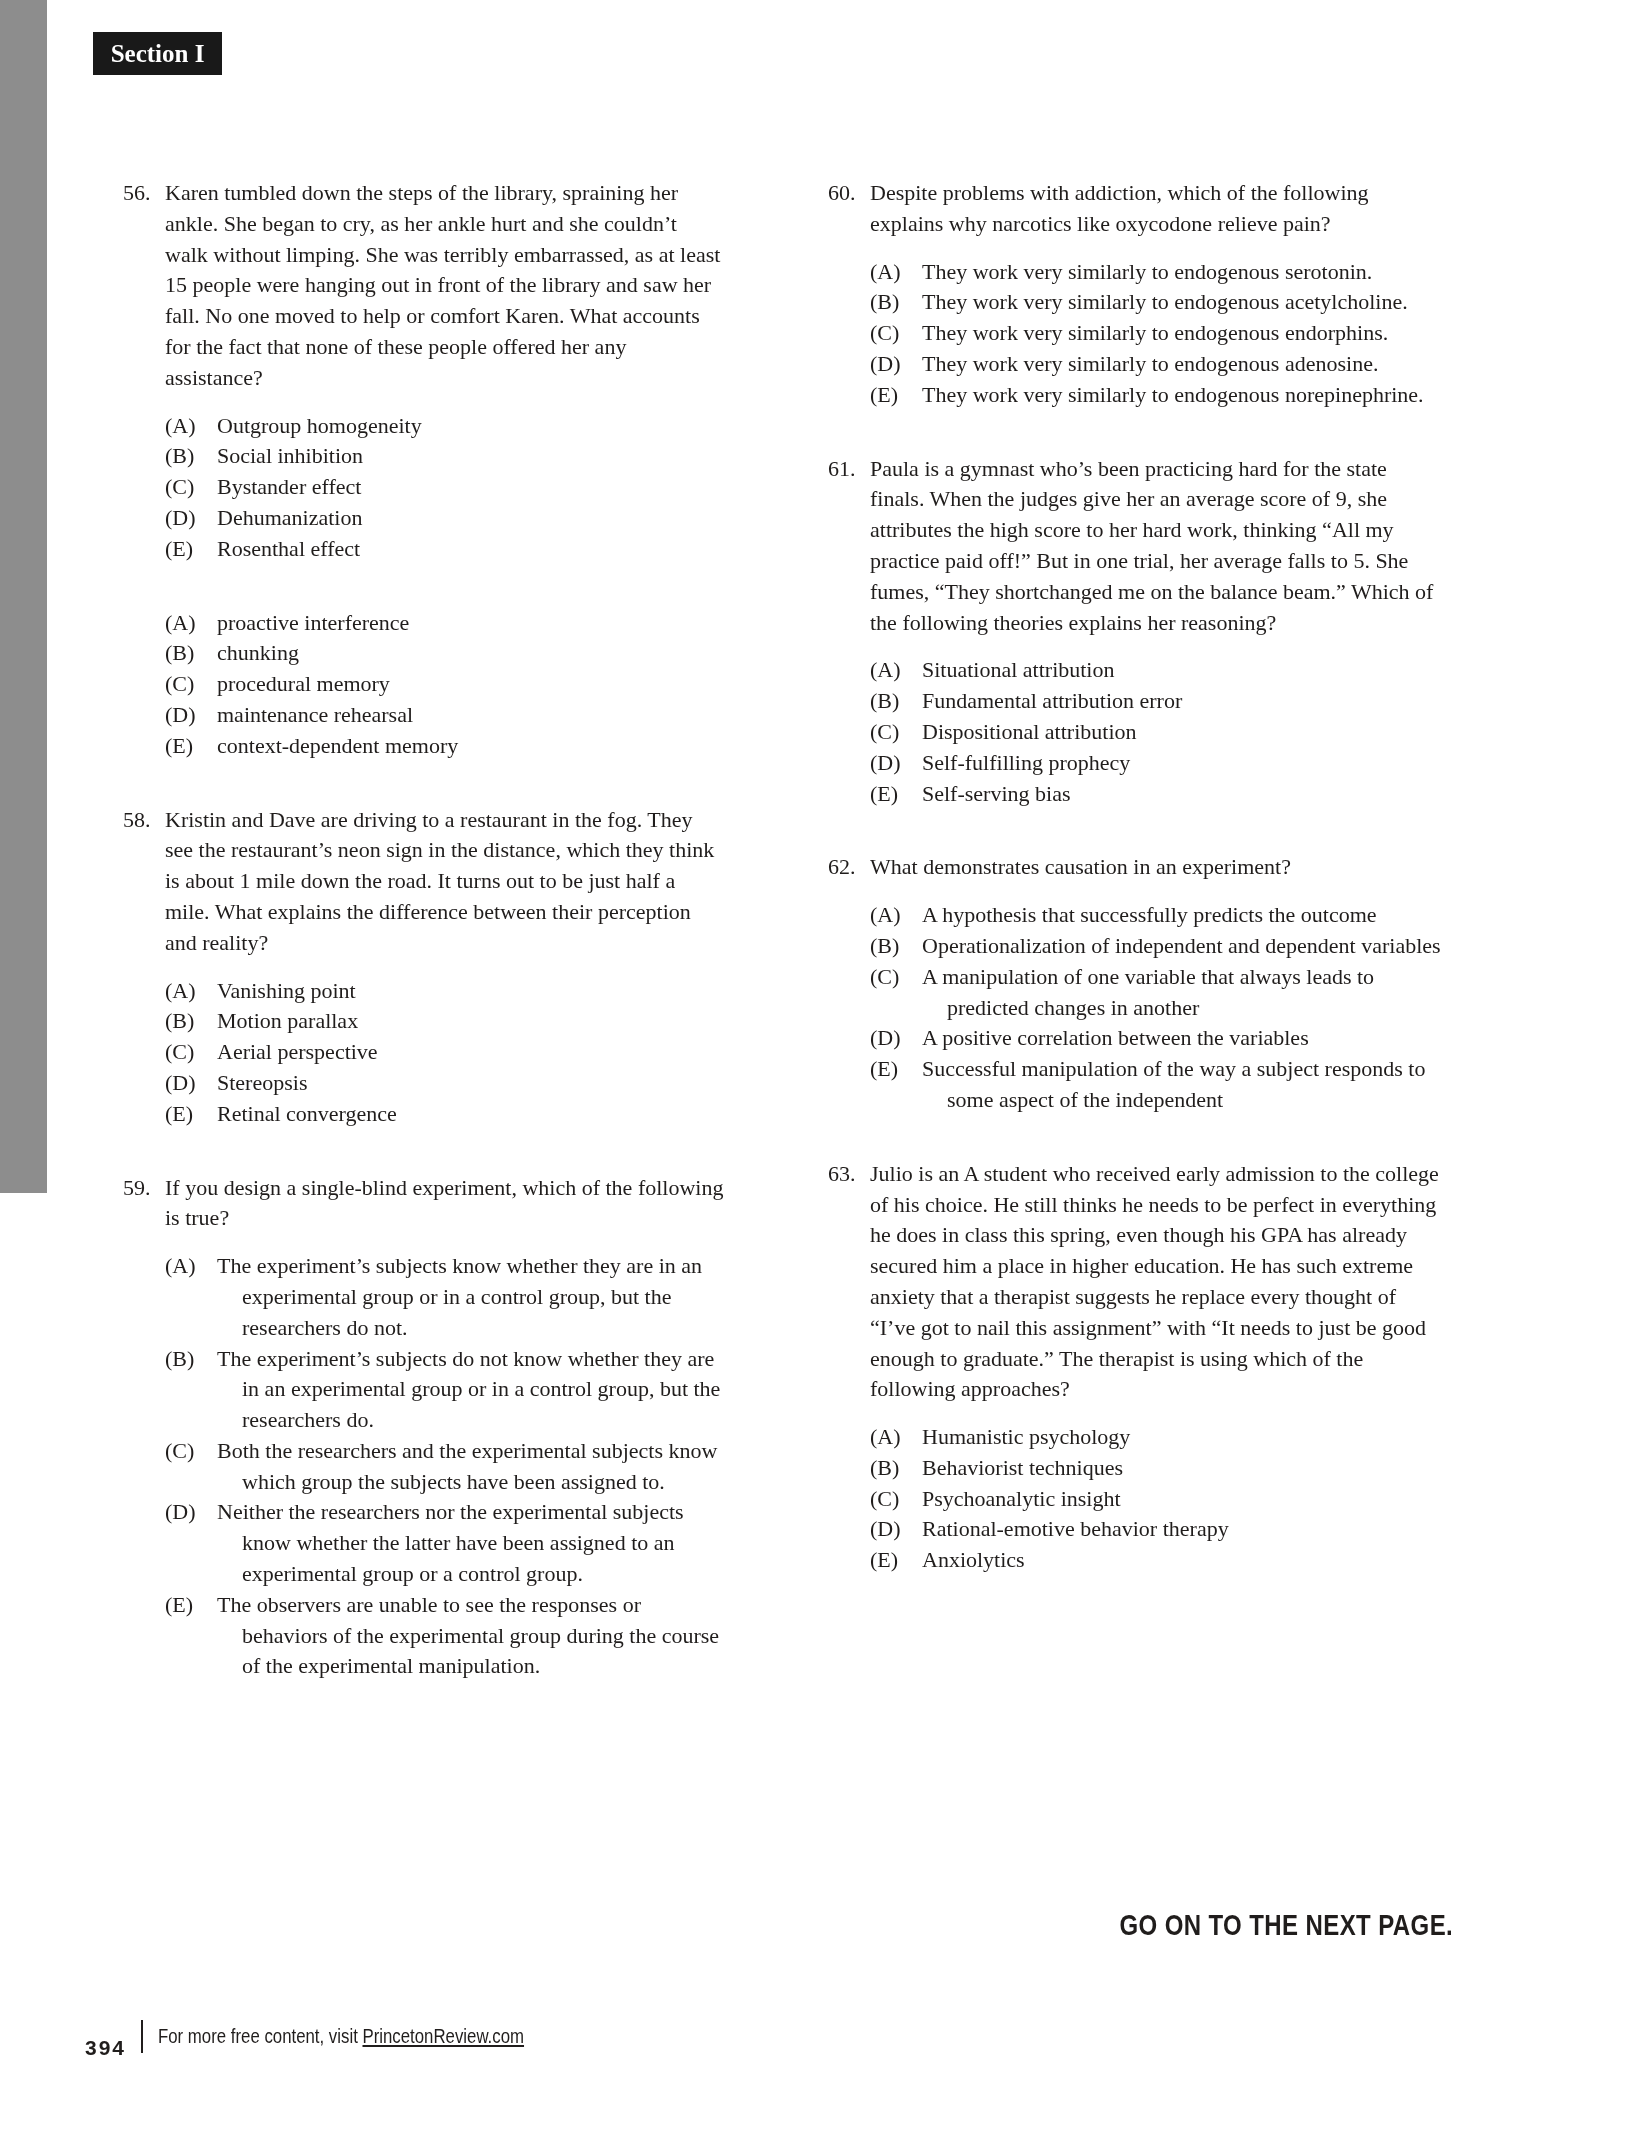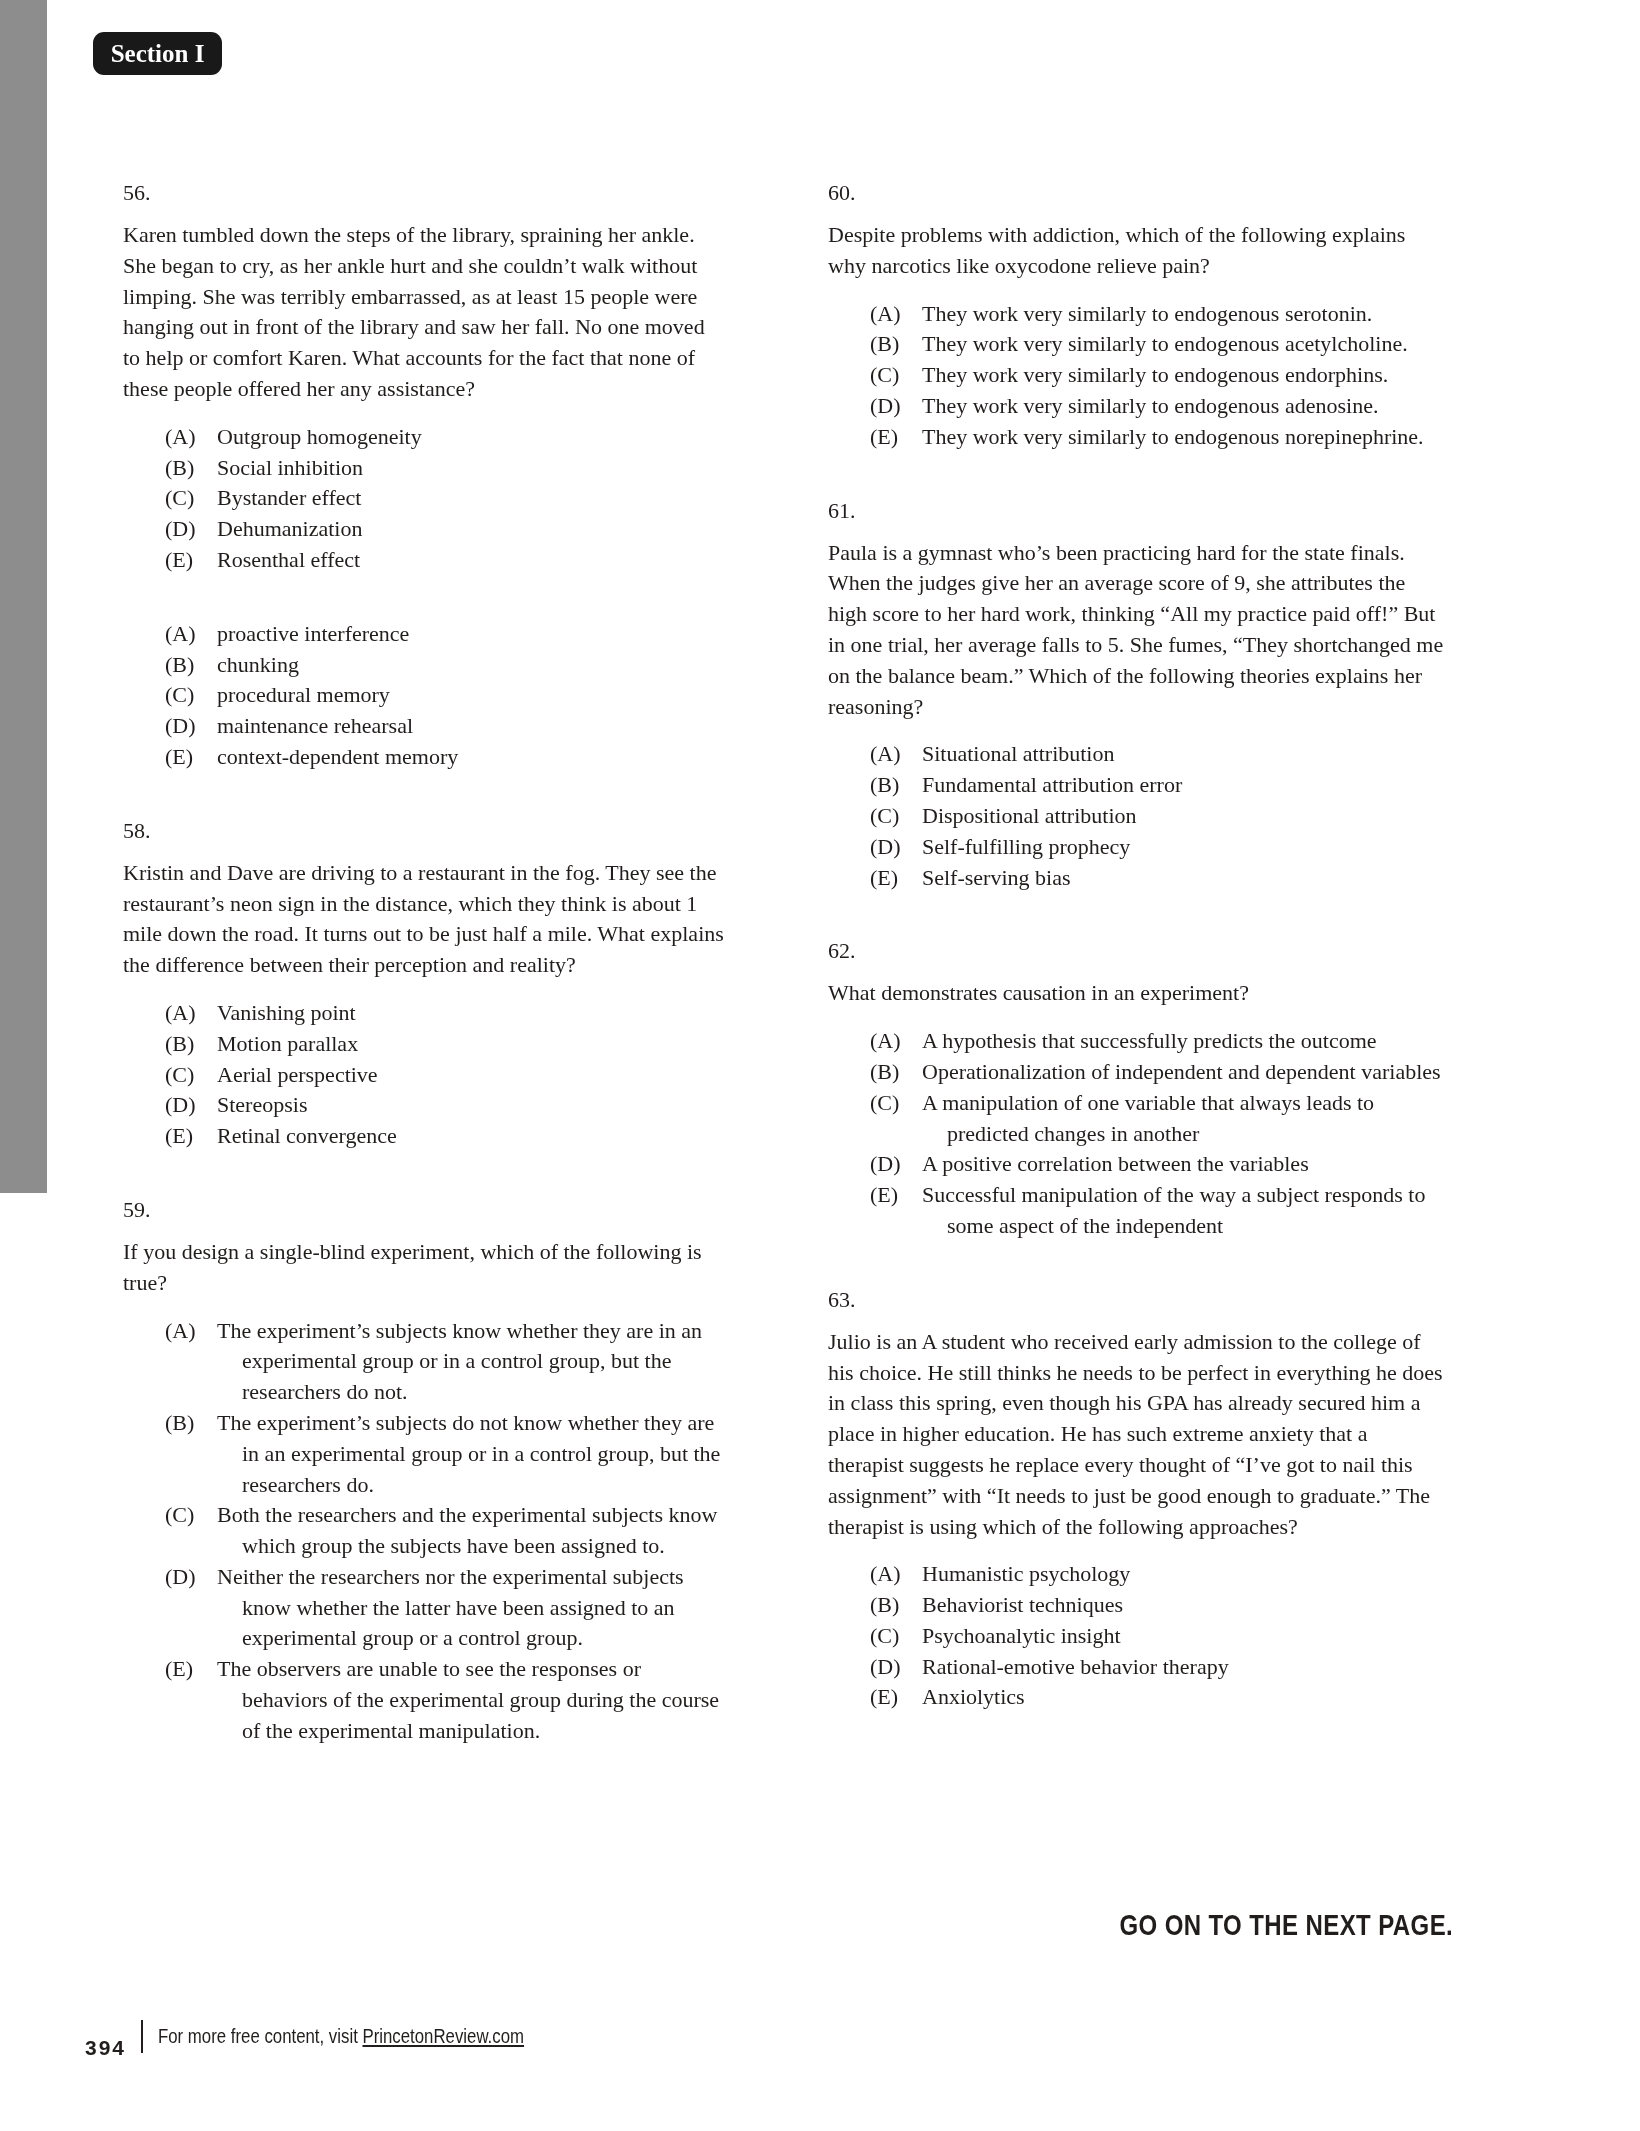--- a/index.html
+++ b/index.html
@@ -20,30 +20,30 @@
     position:absolute;left:0;top:0;
     width:47px;height:1193px;
     background:var(--edge-gray);
   }
   .section-badge{
     position:absolute;left:93px;top:32px;
     width:129px;height:43px;
     background:var(--badge);
     color:#ffffff;
     display:flex;align-items:center;justify-content:center;
-    font-weight:bold;font-size:25px;border-radius:11px;
+    font-weight:bold;font-size:25px;
   }
   .col{
     position:absolute;top:178px;
     font-size:22px;line-height:30.8px;
   }
   .col-left{left:123px;width:602px;}
   .col-right{left:828px;width:617px;}
   .question + .question{margin-top:43px;}
-  .q-row{display:flex;flex-direction:column;}
+  .q-row{display:flex;}
   .q-num{flex:0 0 42px;}
   .q-stem{flex:1;}
   .choices{margin-top:17px;padding-left:42px;}
   .choice{display:flex;}
   .c-letter{flex:0 0 52px;}
   .c-text{flex:1;padding-left:25px;text-indent:-25px;}
   .go-on{
     position:absolute;top:1908px;right:187px;
     font-family:"Liberation Sans", sans-serif;
     font-weight:bold;font-size:30px;

